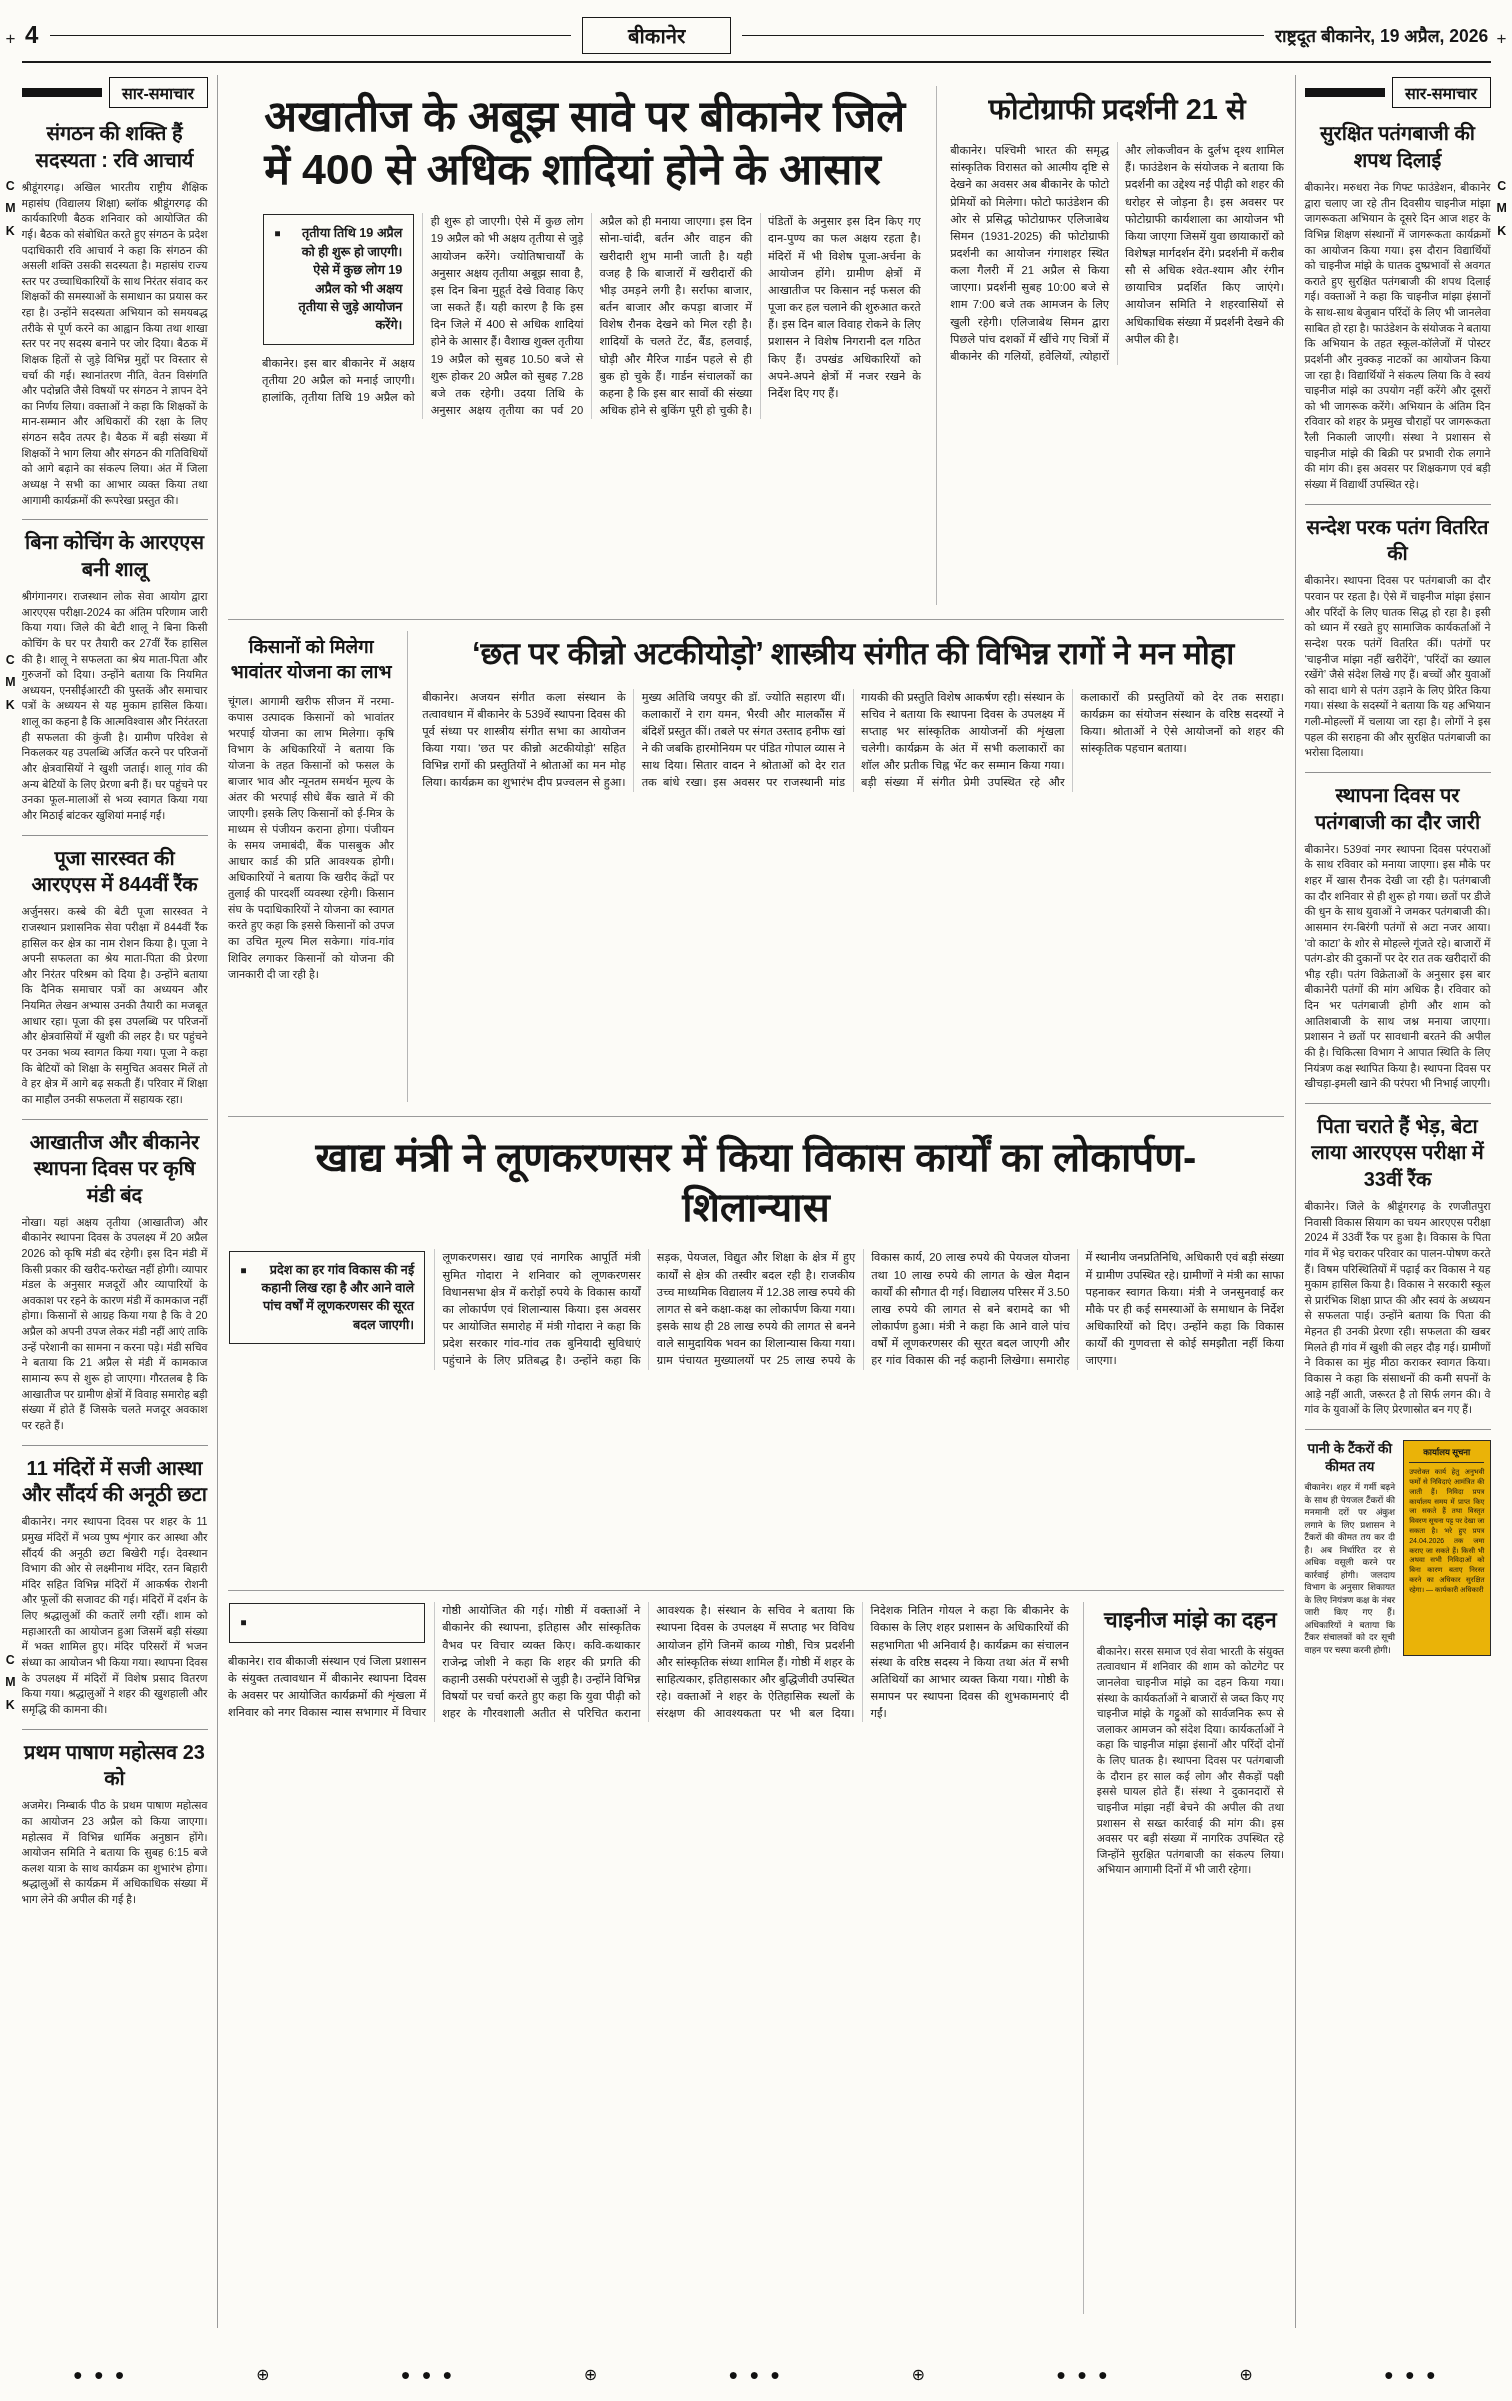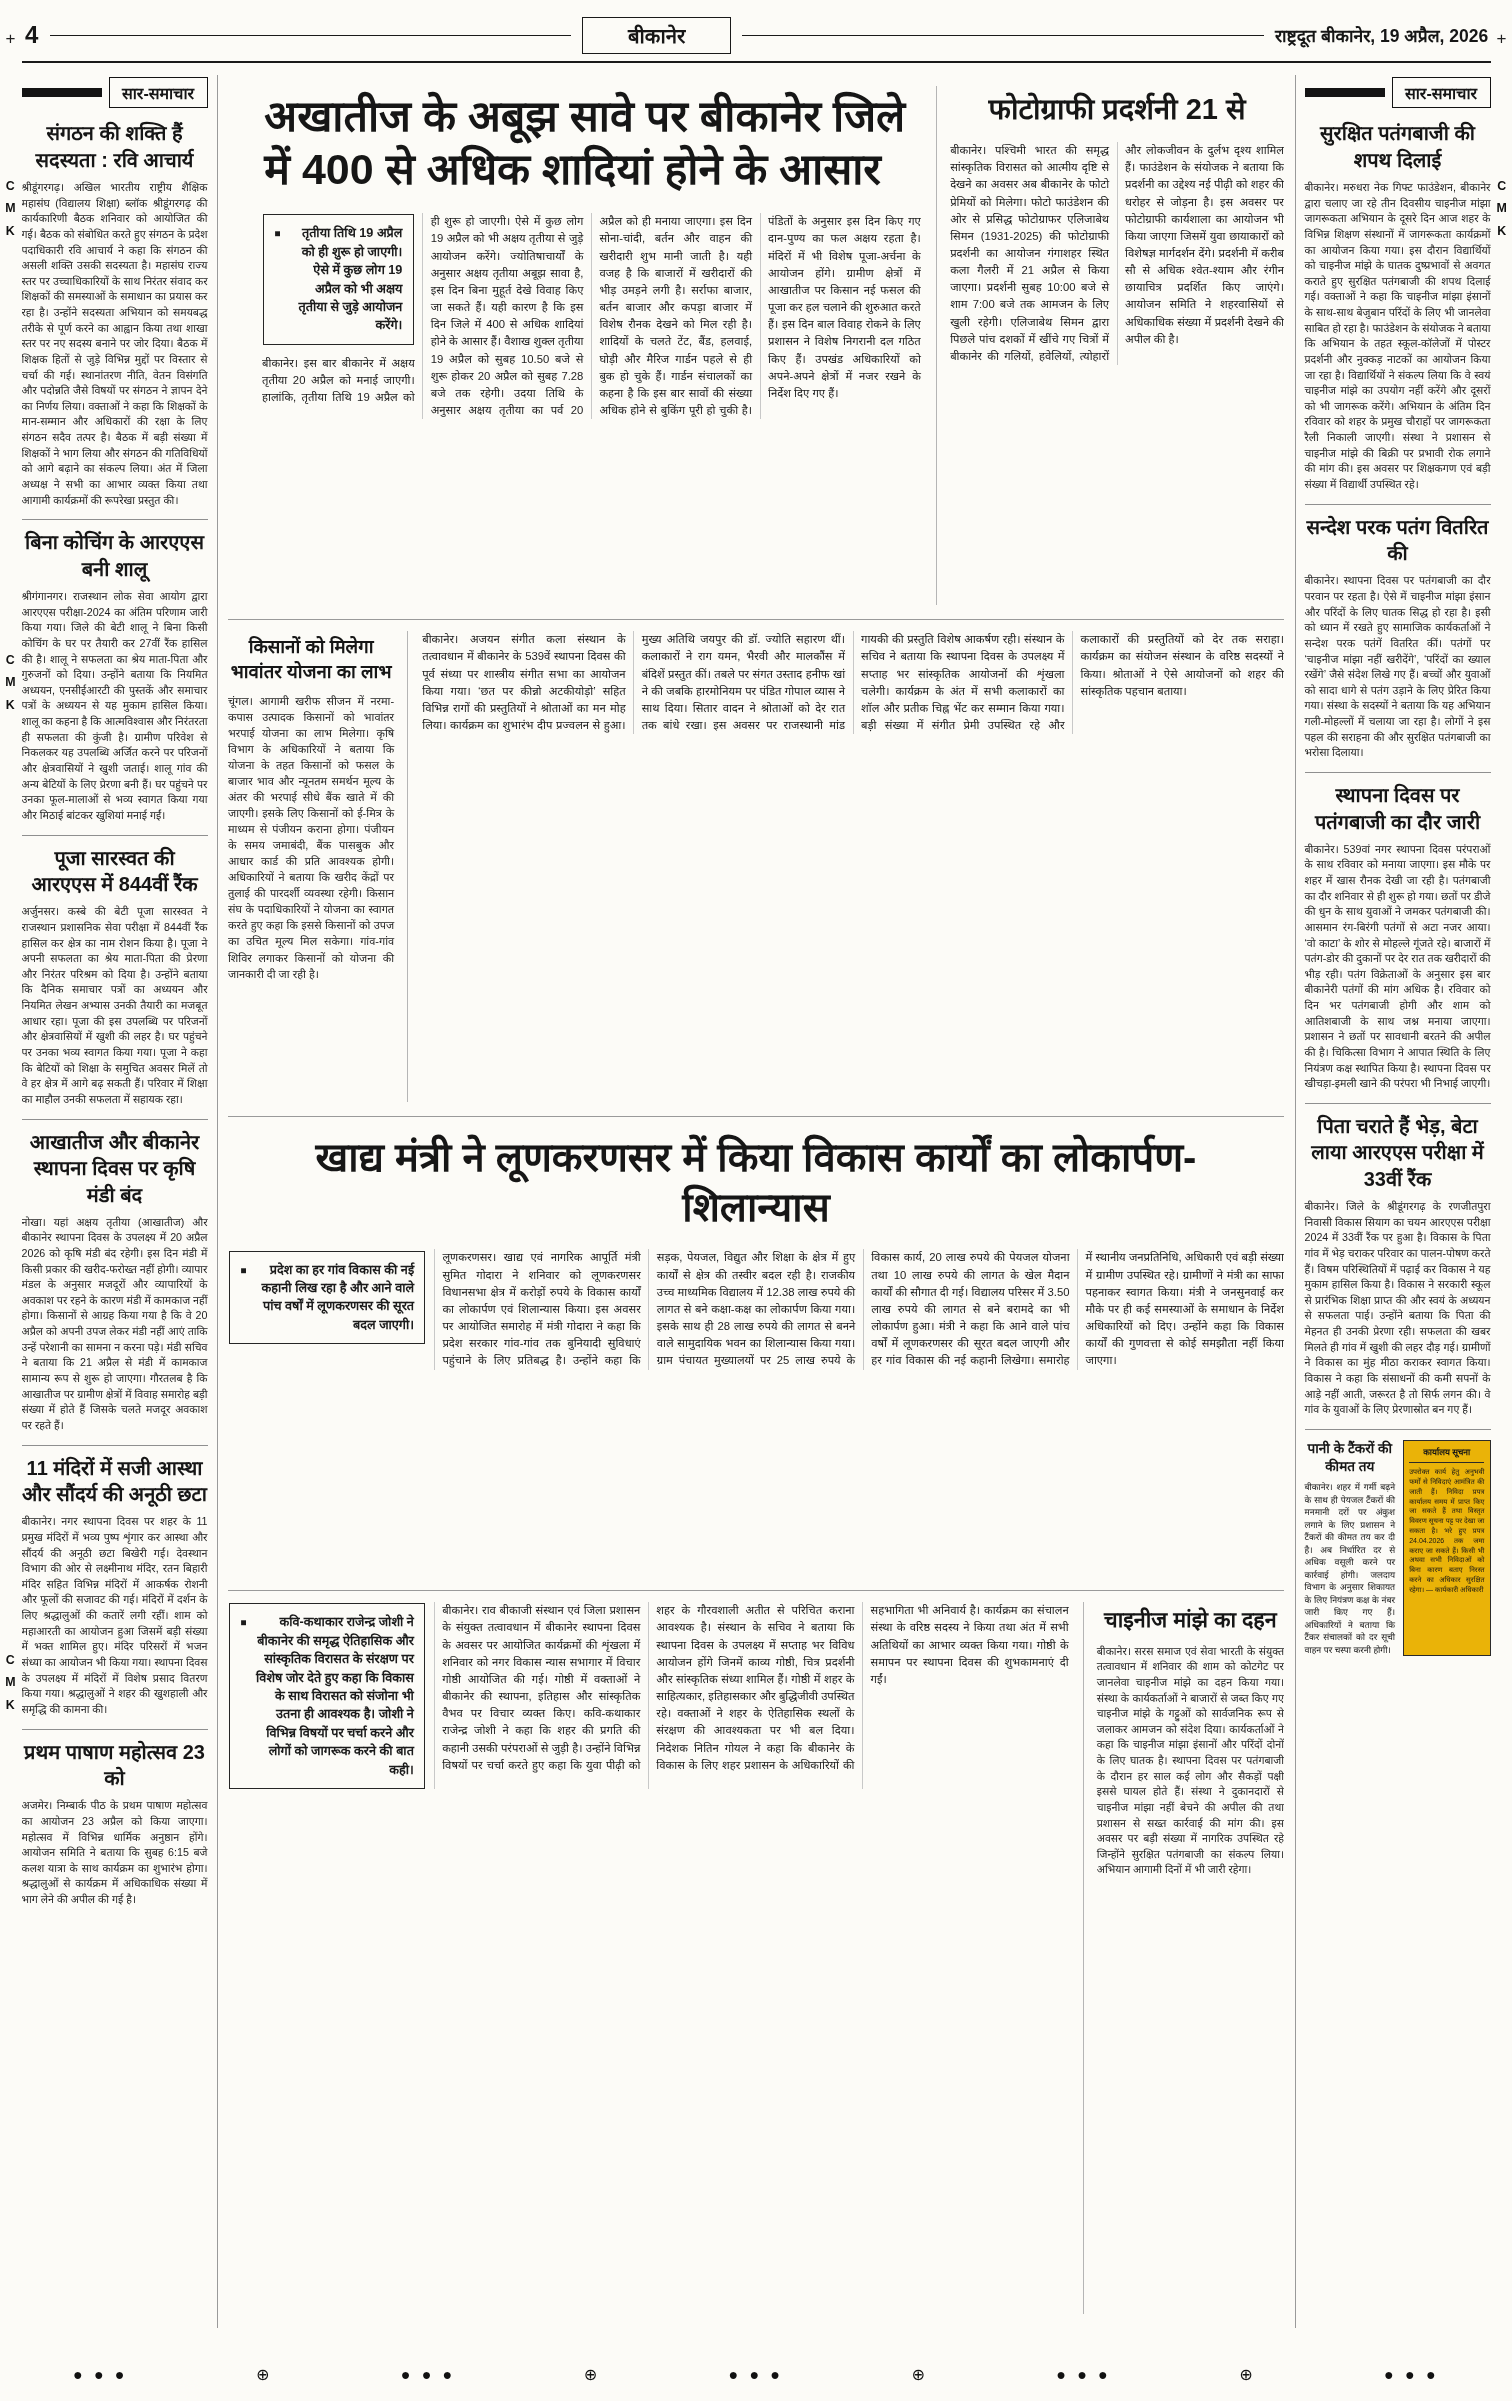--- a/index.html
+++ b/index.html
@@ -210,20 +210,21 @@
       </article>
     </section>
 
     <section class="row row2">
       <article class="kisan">
         <h3 class="h-kisan">किसानों को मिलेगा भावांतर योजना का लाभ</h3>
         <p class="body-s">चूंगल। आगामी खरीफ सीजन में नरमा-कपास उत्पादक किसानों को भावांतर भरपाई योजना का लाभ मिलेगा। कृषि विभाग के अधिकारियों ने बताया कि योजना के तहत किसानों को फसल के बाजार भाव और न्यूनतम समर्थन मूल्य के अंतर की भरपाई सीधे बैंक खाते में की जाएगी। इसके लिए किसानों को ई-मित्र के माध्यम से पंजीयन कराना होगा। पंजीयन के समय जमाबंदी, बैंक पासबुक और आधार कार्ड की प्रति आवश्यक होगी। अधिकारियों ने बताया कि खरीद केंद्रों पर तुलाई की पारदर्शी व्यवस्था रहेगी। किसान संघ के पदाधिकारियों ने योजना का स्वागत करते हुए कहा कि इससे किसानों को उपज का उचित मूल्य मिल सकेगा। गांव-गांव शिविर लगाकर किसानों को योजना की जानकारी दी जा रही है।</p>
       </article>
 
       <article class="sangeet">
+        <h2 class="h-sangeet">‘छत पर कीन्नो अटकीयोड़ो’ शास्त्रीय संगीत की विभिन्न रागों ने मन मोहा</h2>
         <div class="body-c cols4">
           <p>बीकानेर। अजयन संगीत कला संस्थान के तत्वावधान में बीकानेर के 539वें स्थापना दिवस की पूर्व संध्या पर शास्त्रीय संगीत सभा का आयोजन किया गया। ‘छत पर कीन्नो अटकीयोड़ो’ सहित विभिन्न रागों की प्रस्तुतियों ने श्रोताओं का मन मोह लिया। कार्यक्रम का शुभारंभ दीप प्रज्वलन से हुआ। मुख्य अतिथि जयपुर की डॉ. ज्योति सहारण थीं। कलाकारों ने राग यमन, भैरवी और मालकौंस में बंदिशें प्रस्तुत कीं। तबले पर संगत उस्ताद हनीफ खां ने की जबकि हारमोनियम पर पंडित गोपाल व्यास ने साथ दिया। सितार वादन ने श्रोताओं को देर रात तक बांधे रखा। इस अवसर पर राजस्थानी मांड गायकी की प्रस्तुति विशेष आकर्षण रही। संस्थान के सचिव ने बताया कि स्थापना दिवस के उपलक्ष्य में सप्ताह भर सांस्कृतिक आयोजनों की शृंखला चलेगी। कार्यक्रम के अंत में सभी कलाकारों का शॉल और प्रतीक चिह्न भेंट कर सम्मान किया गया। बड़ी संख्या में संगीत प्रेमी उपस्थित रहे और कलाकारों की प्रस्तुतियों को देर तक सराहा। कार्यक्रम का संयोजन संस्थान के वरिष्ठ सदस्यों ने किया। श्रोताओं ने ऐसे आयोजनों को शहर की सांस्कृतिक पहचान बताया।</p>
         </div>
       </article>
     </section>
 
     <section class="row row3">
       <article class="khadya">
         <h1 class="h-khadya">खाद्य मंत्री ने लूणकरणसर में किया विकास कार्यों का लोकार्पण-शिलान्यास</h1>
         <div class="body-c cols5">
@@ -234,21 +235,20 @@
           <p>लूणकरणसर। खाद्य एवं नागरिक आपूर्ति मंत्री सुमित गोदारा ने शनिवार को लूणकरणसर विधानसभा क्षेत्र में करोड़ों रुपये के विकास कार्यों का लोकार्पण एवं शिलान्यास किया। इस अवसर पर आयोजित समारोह में मंत्री गोदारा ने कहा कि प्रदेश सरकार गांव-गांव तक बुनियादी सुविधाएं पहुंचाने के लिए प्रतिबद्ध है। उन्होंने कहा कि सड़क, पेयजल, विद्युत और शिक्षा के क्षेत्र में हुए कार्यों से क्षेत्र की तस्वीर बदल रही है। राजकीय उच्च माध्यमिक विद्यालय में 12.38 लाख रुपये की लागत से बने कक्षा-कक्ष का लोकार्पण किया गया। इसके साथ ही 28 लाख रुपये की लागत से बनने वाले सामुदायिक भवन का शिलान्यास किया गया। ग्राम पंचायत मुख्यालयों पर 25 लाख रुपये के विकास कार्य, 20 लाख रुपये की पेयजल योजना तथा 10 लाख रुपये की लागत के खेल मैदान कार्यों की सौगात दी गई। विद्यालय परिसर में 3.50 लाख रुपये की लागत से बने बरामदे का भी लोकार्पण हुआ। मंत्री ने कहा कि आने वाले पांच वर्षों में लूणकरणसर की सूरत बदल जाएगी और हर गांव विकास की नई कहानी लिखेगा। समारोह में स्थानीय जनप्रतिनिधि, अधिकारी एवं बड़ी संख्या में ग्रामीण उपस्थित रहे। ग्रामीणों ने मंत्री का साफा पहनाकर स्वागत किया। मंत्री ने जनसुनवाई कर मौके पर ही कई समस्याओं के समाधान के निर्देश अधिकारियों को दिए। उन्होंने कहा कि विकास कार्यों की गुणवत्ता से कोई समझौता नहीं किया जाएगा।</p>
         </div>
       </article>
     </section>
 
     <section class="row row4">
       <article class="sthapana">
         <div class="body-c cols4">
           <div class="inset">
             <span class="sq">■</span>
-            <span>कवि-कथाकार राजेन्द्र जोशी ने बीकानेर की समृद्ध ऐतिहासिक और सांस्कृतिक विरासत के संरक्षण पर विशेष जोर देते हुए कहा कि विकास के साथ विरासत को संजोना भी उतना ही आवश्यक है। जोशी ने विभिन्न विषयों पर चर्चा करने और लोगों को जागरूक करने की बात कही।</span>
           </div>
           <p>बीकानेर। राव बीकाजी संस्थान एवं जिला प्रशासन के संयुक्त तत्वावधान में बीकानेर स्थापना दिवस के अवसर पर आयोजित कार्यक्रमों की शृंखला में शनिवार को नगर विकास न्यास सभागार में विचार गोष्ठी आयोजित की गई। गोष्ठी में वक्ताओं ने बीकानेर की स्थापना, इतिहास और सांस्कृतिक वैभव पर विचार व्यक्त किए। कवि-कथाकार राजेन्द्र जोशी ने कहा कि शहर की प्रगति की कहानी उसकी परंपराओं से जुड़ी है। उन्होंने विभिन्न विषयों पर चर्चा करते हुए कहा कि युवा पीढ़ी को शहर के गौरवशाली अतीत से परिचित कराना आवश्यक है। संस्थान के सचिव ने बताया कि स्थापना दिवस के उपलक्ष्य में सप्ताह भर विविध आयोजन होंगे जिनमें काव्य गोष्ठी, चित्र प्रदर्शनी और सांस्कृतिक संध्या शामिल हैं। गोष्ठी में शहर के साहित्यकार, इतिहासकार और बुद्धिजीवी उपस्थित रहे। वक्ताओं ने शहर के ऐतिहासिक स्थलों के संरक्षण की आवश्यकता पर भी बल दिया। निदेशक नितिन गोयल ने कहा कि बीकानेर के विकास के लिए शहर प्रशासन के अधिकारियों की सहभागिता भी अनिवार्य है। कार्यक्रम का संचालन संस्था के वरिष्ठ सदस्य ने किया तथा अंत में सभी अतिथियों का आभार व्यक्त किया गया। गोष्ठी के समापन पर स्थापना दिवस की शुभकामनाएं दी गईं।</p>
         </div>
       </article>
 
       <article class="chinese">
         <h3 class="h-chinese">चाइनीज मांझे का दहन</h3>
         <p class="body-s">बीकानेर। सरस समाज एवं सेवा भारती के संयुक्त तत्वावधान में शनिवार की शाम को कोटगेट पर जानलेवा चाइनीज मांझे का दहन किया गया। संस्था के कार्यकर्ताओं ने बाजारों से जब्त किए गए चाइनीज मांझे के गट्टुओं को सार्वजनिक रूप से जलाकर आमजन को संदेश दिया। कार्यकर्ताओं ने कहा कि चाइनीज मांझा इंसानों और परिंदों दोनों के लिए घातक है। स्थापना दिवस पर पतंगबाजी के दौरान हर साल कई लोग और सैकड़ों पक्षी इससे घायल होते हैं। संस्था ने दुकानदारों से चाइनीज मांझा नहीं बेचने की अपील की तथा प्रशासन से सख्त कार्रवाई की मांग की। इस अवसर पर बड़ी संख्या में नागरिक उपस्थित रहे जिन्होंने सुरक्षित पतंगबाजी का संकल्प लिया। अभियान आगामी दिनों में भी जारी रहेगा।</p>
       </article>
     </section>

